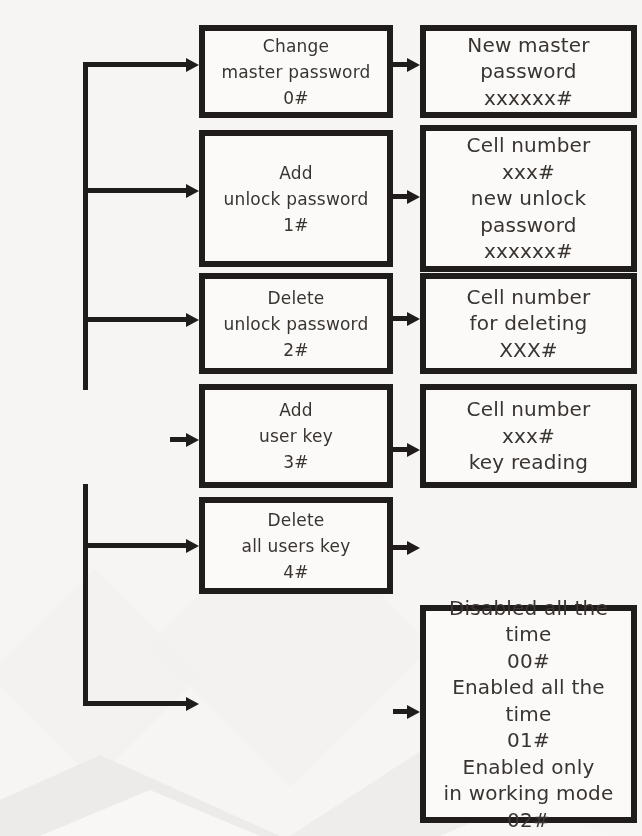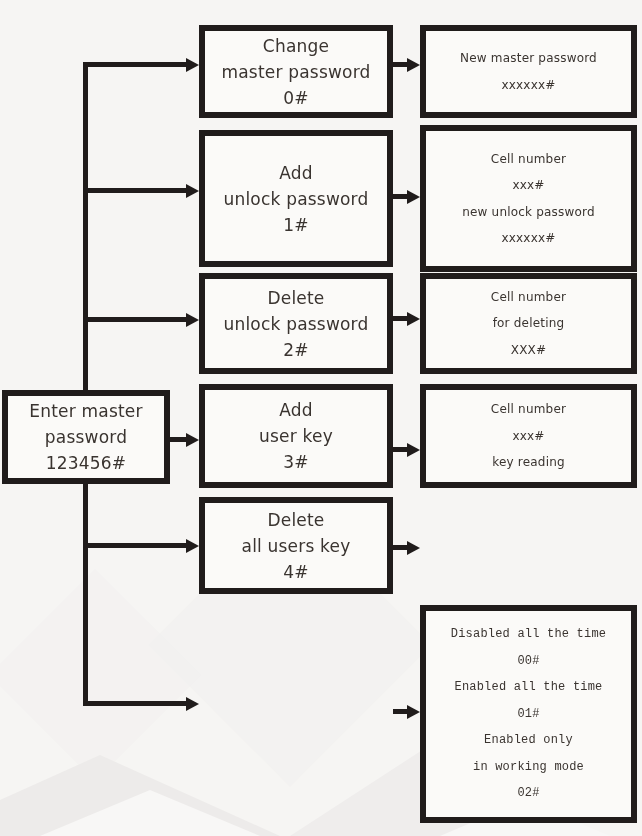--- a/index.html
+++ b/index.html
@@ -43,40 +43,40 @@
     display:flex;align-items:center;justify-content:center;
   }
   .box-text{
     white-space:pre-line;
     text-align:center;
     color:var(--color-text,#3a3430);
     font-size:17px;line-height:26px;
     letter-spacing:.2px;
     width:100%;
   }
-  .result .box-text{font-size:12px;line-height:26.5px;}
+  .result .box-text{font-size:20px;line-height:26.5px;}
 
   
   .root{left:2px;top:390px;width:168px;height:94px;}
   
   .mid{left:199px;width:194px;}
   .mid.r1{top:25px;height:93px;}
   .mid.r2{top:130px;height:137px;}
   .mid.r3{top:273px;height:101px;}
   .mid.r4{top:384px;height:104px;}
   .mid.r5{top:497px;height:97px;}
   .mid.r6{top:606px;height:214px;}
   
   .result{left:420px;width:217px;}
   .result.r1{top:25px;height:93px;}
   .result.r2{top:125px;height:147px;}
   .result.r3{top:273px;height:101px;}
   .result.r4{top:384px;height:104px;}
   .result.r5{top:495px;height:99px;}
-  .result.r6{top:605px;height:218px;font-family:Liberation Mono, monospace;}
+  .result.r6{top:605px;height:218px;}
 </style>
 </head>
 <body>
 
 <div class="canvas">
 
   <div class="wm wm-5"></div>
   <div class="wm wm-6"></div>
   <div class="wm wm-1"></div>
   <div class="wm wm-2"></div>
@@ -115,25 +115,20 @@
 
   <div class="line" style="left:393px;top:447px;width:14px;height:5px;"></div>
   <div class="ah" style="left:407px;top:443px;"></div>
 
   <div class="line" style="left:393px;top:545px;width:14px;height:5px;"></div>
   <div class="ah" style="left:407px;top:541px;"></div>
 
   <div class="line" style="left:393px;top:709px;width:14px;height:5px;"></div>
   <div class="ah" style="left:407px;top:705px;"></div>
 
-  <div class="box root">
-    <div class="box-text">Enter master
-password
-123456#</div>
-  </div>
 
   <div class="box mid r1">
     <div class="box-text">Change
 master password
 0#</div>
   </div>
   <div class="box mid r2">
     <div class="box-text">Add
 unlock password
 1#</div>

